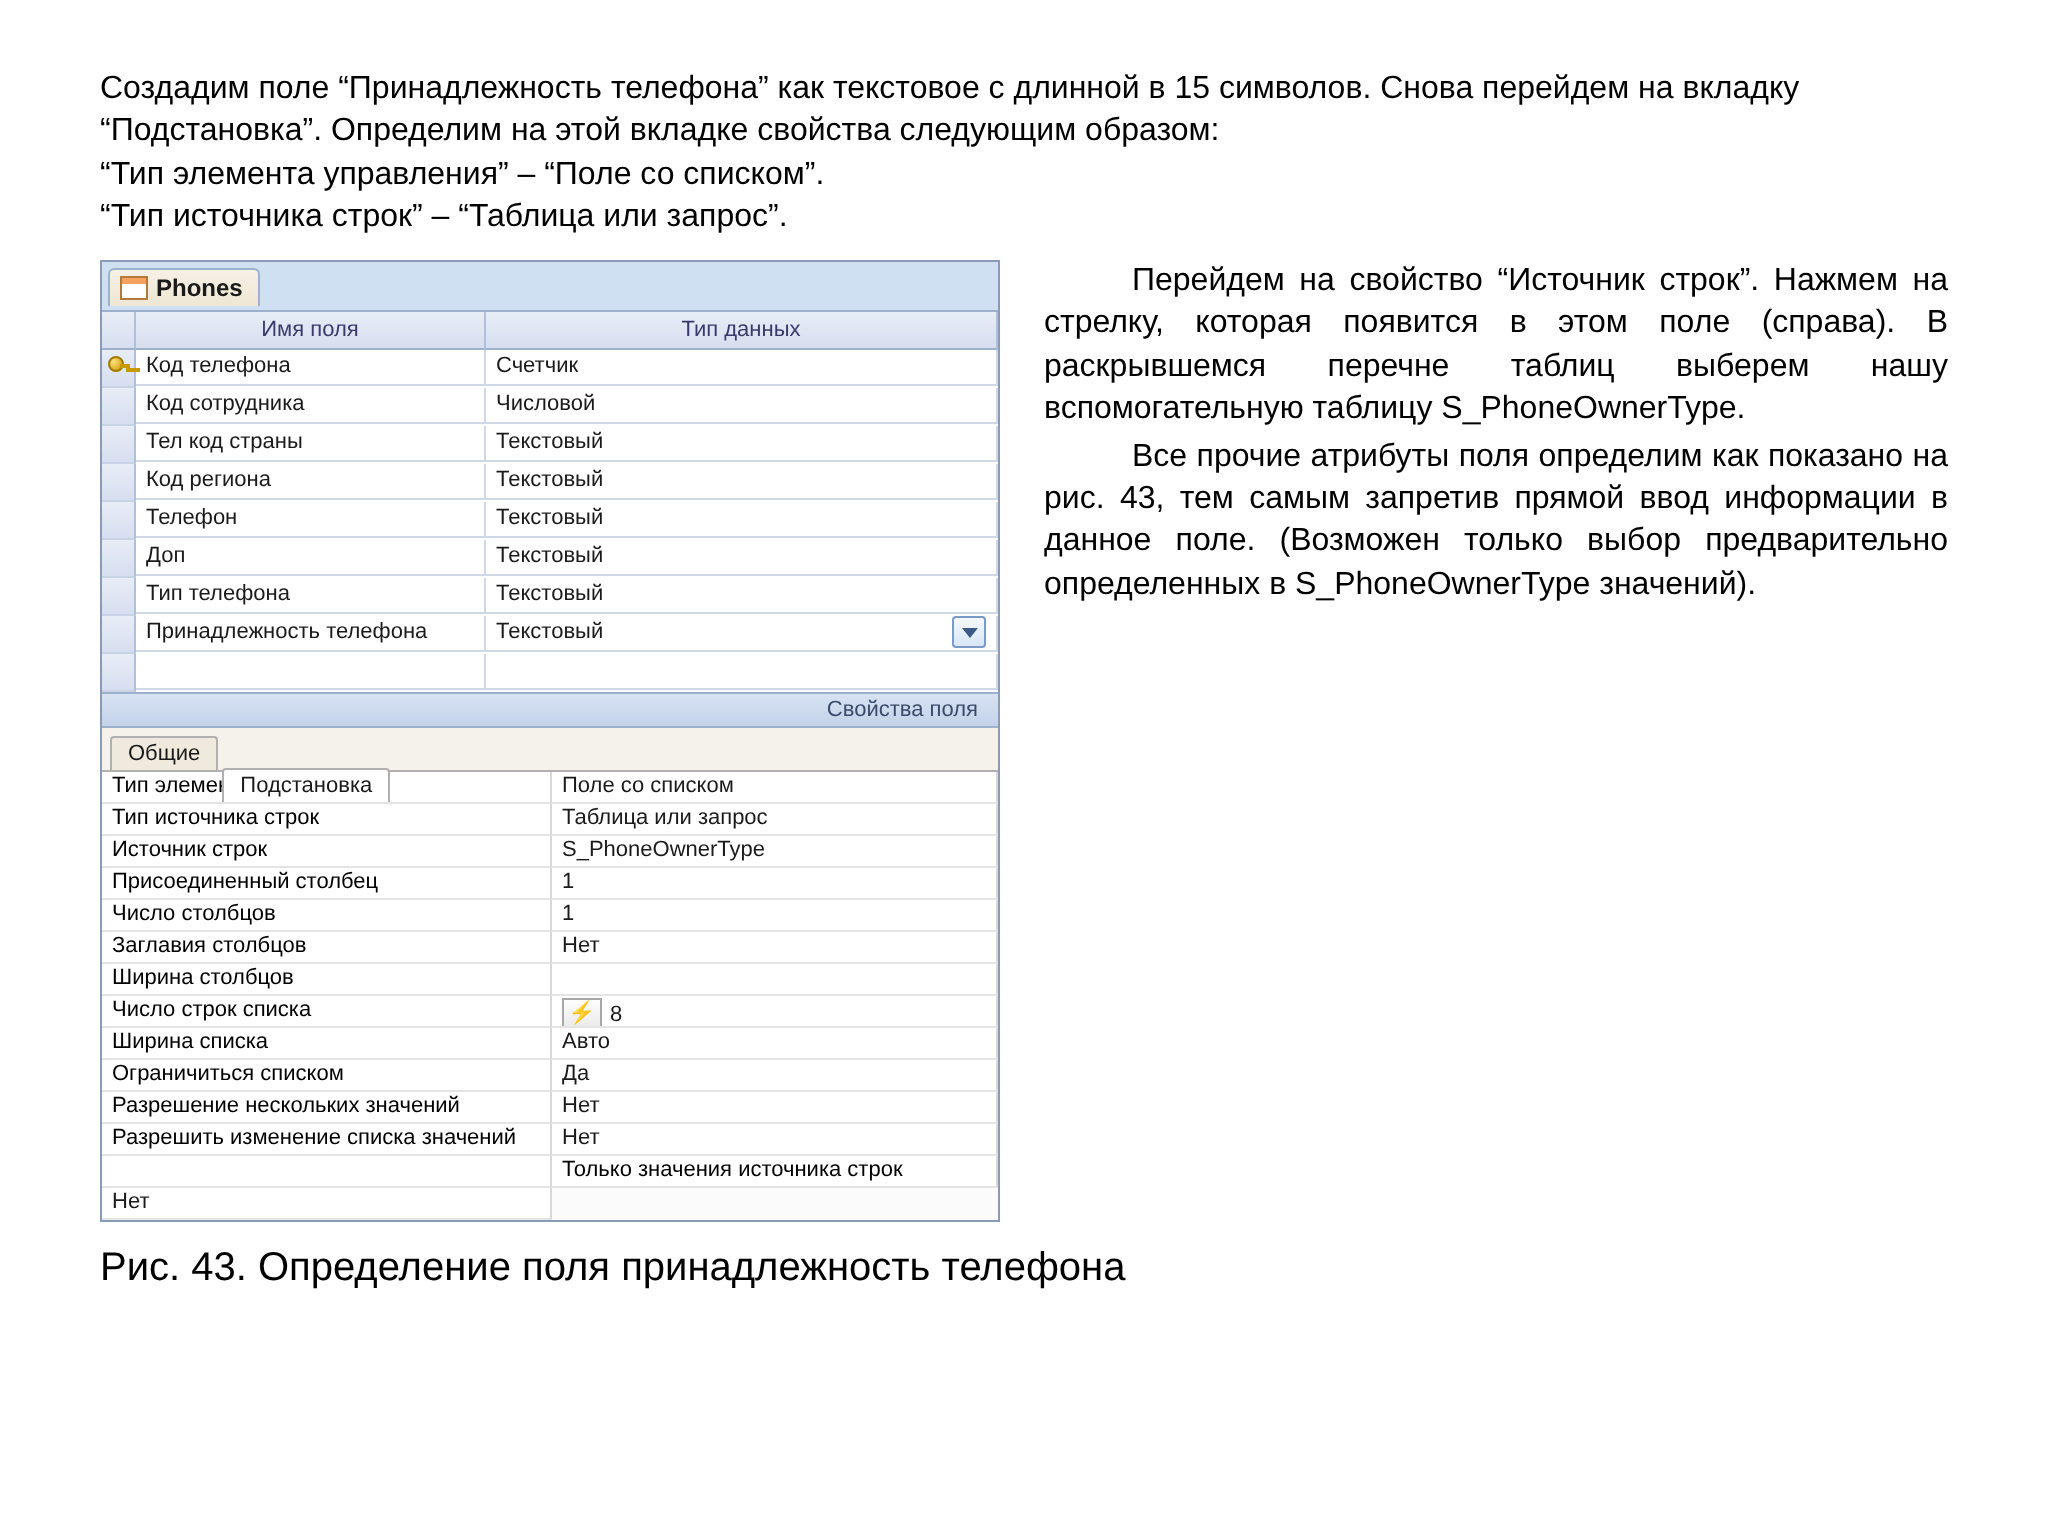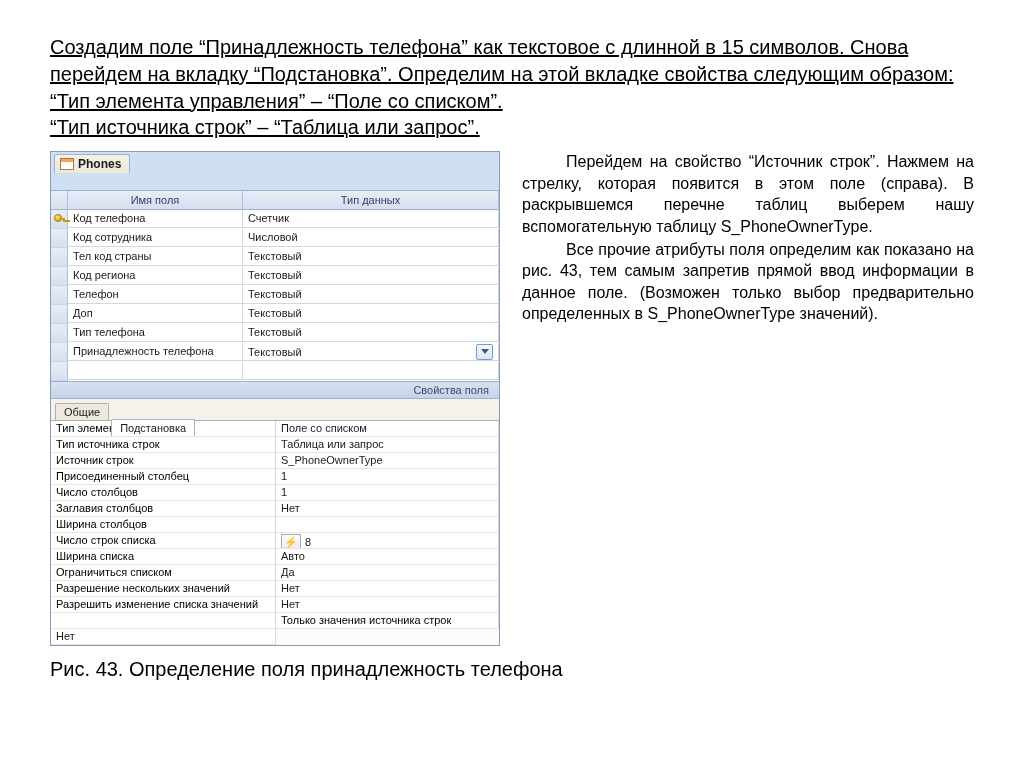--- a/index.html
+++ b/index.html
@@ -12,43 +12,42 @@
     color: #000;
     overflow: hidden;
   }
   .page {
     padding: 34px 50px 0 50px;
     box-sizing: border-box;
     width: 100%;
     height: 100%;
   }
   .intro {
-    font-size: 20px;
+    font-size: 16px;
     line-height: 1.34;
     margin-bottom: 10px;
-    text-decoration: underline;
   }
   .main-row {
     display: flex;
     gap: 22px;
   }
   
   .panel {
     width: 450px;
     font-size: 11px;
     color: #1a1a1a;
     border: 1px solid #8a9bb8;
     box-sizing: border-box;
   }
   .tabbar {
     background: #cfe0f2;
     border-bottom: 1px solid #9db1cc;
-    padding: 2px 3px 14px 3px;
-    display: flex;
-    align-items: flex-start;
+    padding: 2px 3px 0 3px;
+    display: flex;
+    align-items: center;
     height: 22px;
   }
   .tab {
     display: flex;
     align-items: center;
     gap: 4px;
     padding: 2px 8px 2px 5px;
     border: 1px solid #9db1cc;
     border-bottom: none;
     border-radius: 3px 3px 0 0;

